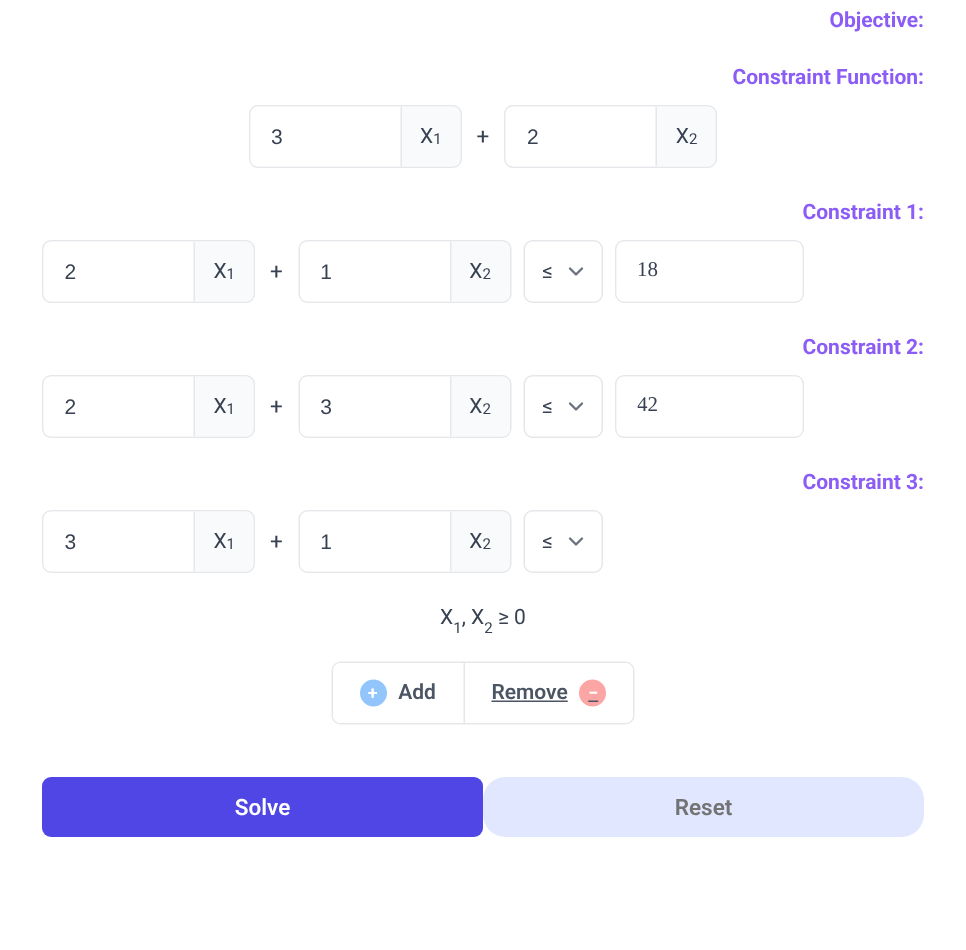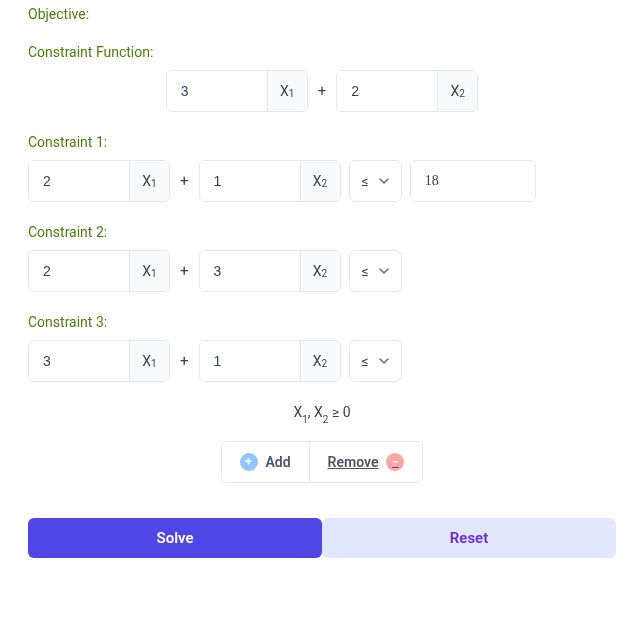--- a/index.html
+++ b/index.html
@@ -5,24 +5,25 @@
   * { box-sizing: border-box; margin: 0; padding: 0; }
   body {
     font-family: -apple-system, BlinkMacSystemFont, "Segoe UI", Roboto, sans-serif;
     background: #fff;
     padding: 6px 28px 28px 28px;
     width: 644px;
     color: #374151;
     font-size: 14px;
   }
   .label {
-    color: #4d7c0f;
+    color: #8b5cf6;
     font-size: 14px;
     margin-bottom: 10px;
-    font-weight: 400;
+    font-weight: 700;
+    text-align: right;
   }
   .select {
     width: 100%;
     height: 42px;
     border: 1px solid #e5e7eb;
     border-radius: 6px;
     padding: 0 14px;
     display: flex;
     align-items: center;
     justify-content: space-between;
@@ -148,21 +149,22 @@
     font-weight: 600;
     cursor: pointer;
     font-family: inherit;
   }
   .solve {
     background: #4f46e5;
     color: #fff;
   }
   .reset {
     background: #e0e7ff;
-    color: #6d28d9;
+    color: #737373;
+    border-radius: 15px;
   }
   svg { display: block; }
 </style>
 </head>
 <body>
 
 <div class="section">
   <div class="label">Objective:</div>
 </div>
 
@@ -217,20 +219,23 @@
       <span class="plus">+</span>
       <div class="input-wrap">
         <input class="input coef" value="3" style="">
         <span class="suffix">X<sub>2</sub></span>
       </div>
       <div class="op-select">
         <span>≤</span>
         <svg width="10" height="6" viewBox="0 0 10 6">
             <path d="M1 1 L5 5 L9 1" stroke="#6b7280" stroke-width="1.6" fill="none" stroke-linecap="round" stroke-linejoin="round"></path>
           </svg>
+      </div>
+      <div class="input-wrap">
+        <input class="input rhs" value="42" style="">
       </div>
     </div>
   </div>
 
   <div class="section">
     <div class="label">Constraint 3:</div>
     <div class="row">
       <div class="input-wrap">
         <input class="input coef" value="3" style="">
         <span class="suffix">X<sub>1</sub></span>

